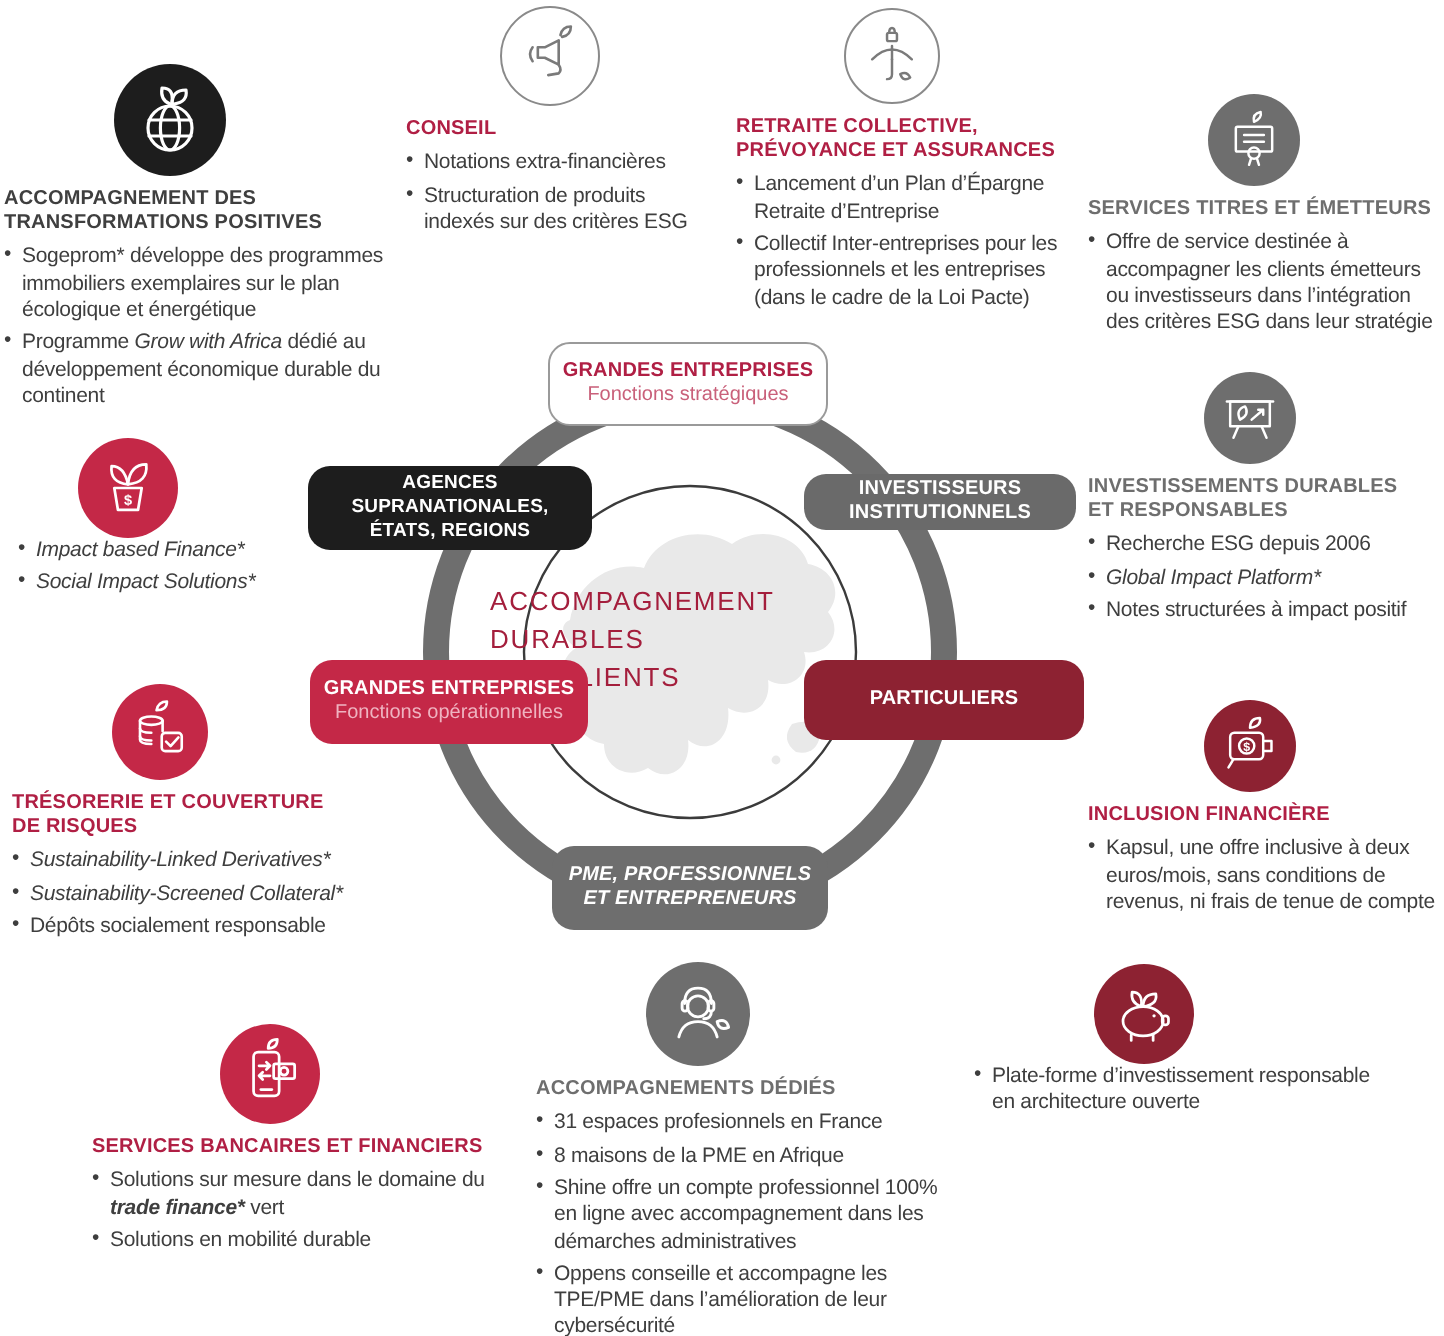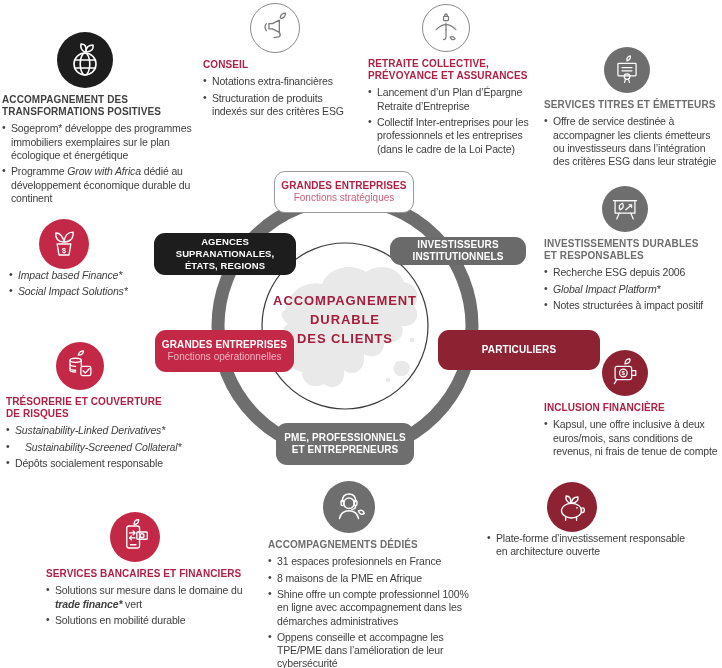--- a/index.html
+++ b/index.html
@@ -46,38 +46,38 @@
   .sec-accompagnements .icon-circle{width:52px;height:52px;margin-left:55px;}
   .sec-services-bancaires{left:46px;top:512px;width:205px;}
   .sec-services-bancaires .icon-circle{width:50px;height:50px;margin-left:64px;}
   .sec-finance-durable{left:9px;top:219px;width:155px;}
   .sec-finance-durable .icon-circle{width:50px;height:50px;margin-left:30px;}
   .sec-tresorerie{left:6px;top:342px;width:185px;}
   .sec-tresorerie .icon-circle{width:48px;height:48px;margin-left:50px;}
 
   
   .ring-svg{position:absolute;left:200px;top:180px;}
-  .center-heading{position:absolute;left:245px;top:291px;width:200px;text-align:center;
-    font-weight:700;font-size:13px;line-height:19px;letter-spacing:.9px;color:var(--center_red,#A41E3C);z-index:3;}
+  .center-heading{position:absolute;left:245px;top:291px;width:200px;
+    font-weight:400;font-size:13px;line-height:19px;letter-spacing:.9px;color:var(--center_red,#A41E3C);z-index:3;}
   .center-heading div{white-space:nowrap;}
 
   .cbox{position:absolute;border-radius:11px;display:flex;flex-direction:column;justify-content:center;
     align-items:center;text-align:center;font-size:10px;line-height:1.25;padding:3px 4px;box-sizing:border-box;z-index:4;}
   .cbox .lbl{font-weight:700;letter-spacing:.1px;}
   .cbox .sub{font-weight:400;}
   .cb-top{left:274px;top:171px;width:140px;height:42px;background:#fff;border:1px solid #9a9a9a;}
   .cb-top .lbl{color:var(--title_red,#B01F44);}
   .cb-top .sub{color:#C9607A;text-align:center;}
   .cb-supra{left:154px;top:233px;width:142px;height:42px;background:var(--black,#1D1D1D);color:#fff;font-size:9.5px;}
-  .cb-instit{left:390px;top:237px;width:136px;height:28px;background:var(--dark_gray_box,#6A6A6A);color:#fff;}
+  .cb-instit{left:402px;top:237px;width:136px;height:28px;background:var(--dark_gray_box,#6A6A6A);color:#fff;}
   .cb-oper{left:155px;top:330px;width:139px;height:42px;background:var(--brand_red,#C42847);}
   .cb-oper .lbl{color:#fff;}
   .cb-oper .sub{color:#EFB3C0;}
-  .cb-part{left:402px;top:330px;width:162px;height:40px;background:var(--dark_red,#8D2232);color:#fff;margin-left:36px;}
-  .cb-sme{left:276px;top:423px;width:138px;height:42px;background:var(--gray,#6E6E6E);color:#fff;}
+  .cb-part{left:402px;top:330px;width:140px;height:40px;background:var(--dark_red,#8D2232);color:#fff;}
+  .cb-sme{left:276px;top:423px;width:138px;height:42px;background:var(--gray,#6E6E6E);color:#fff;font-style:italic;}
 </style>
 </head>
 <body>
 
 <div class="canvas">
 
   <svg class="ring-svg" width="300" height="295" viewBox="0 0 300 295">
     <circle cx="145" cy="146" r="127" fill="none" stroke="#6E6E6E" stroke-width="13"></circle>
     <circle cx="145" cy="146" r="83" fill="#ffffff" stroke="#3B3B3B" stroke-width="1.2"></circle>
     <clipPath id="innerClip">
@@ -90,21 +90,21 @@
         C146,204 134,212 124,204 C114,210 102,204 102,192 C90,190 84,178 92,170
         C80,164 78,150 88,144 C80,138 80,132 85,130 Z"></path>
       <path fill="#E9E9E9" d="M196,182 q12,-4 14,6 q-2,10 -12,8 q-8,-6 -2,-14 Z"></path>
       <circle cx="212" cy="160" r="2.4" fill="#E9E9E9"></circle>
       <circle cx="188" cy="200" r="2.2" fill="#E9E9E9"></circle>
     </g>
   </svg>
 
   <div class="center-heading">
     <div>ACCOMPAGNEMENT</div>
-    <div>DURABLE</div>
+    <div>DURABLES</div>
     <div>DES CLIENTS</div>
   </div>
 
   <div class="cbox cb-top">
     <span class="lbl">GRANDES ENTREPRISES</span>
     <span class="sub">Fonctions stratégiques</span>
   </div>
   <div class="cbox cb-supra">
     <span class="lbl">
         <div>AGENCES SUPRANATIONALES,</div>
@@ -326,18 +326,18 @@
         <path d="M26.5,28.5 l2.6,2.6 4.5,-5"></path>
         <path d="M21,10.5 q1,-5 6,-5 q0,5 -6,5"></path>
       </svg>
     </div>
     <div class="sec-title red">
         <div>TRÉSORERIE ET COUVERTURE</div>
         <div>DE RISQUES</div>
       </div>
     <ul class="bullets">
         <li><span style="font-style: italic;">Sustainability-Linked Derivatives*</span></li>
-        <li><span style="font-style: italic; margin-left: 10px;">Sustainability-Screened Collateral*</span></li>
+        <li><span style="font-style: italic;">Sustainability-Screened Collateral*</span></li>
         <li><span>Dépôts socialement responsable</span></li>
       </ul>
   </div>
 
 </div>
 
 </body></html>

